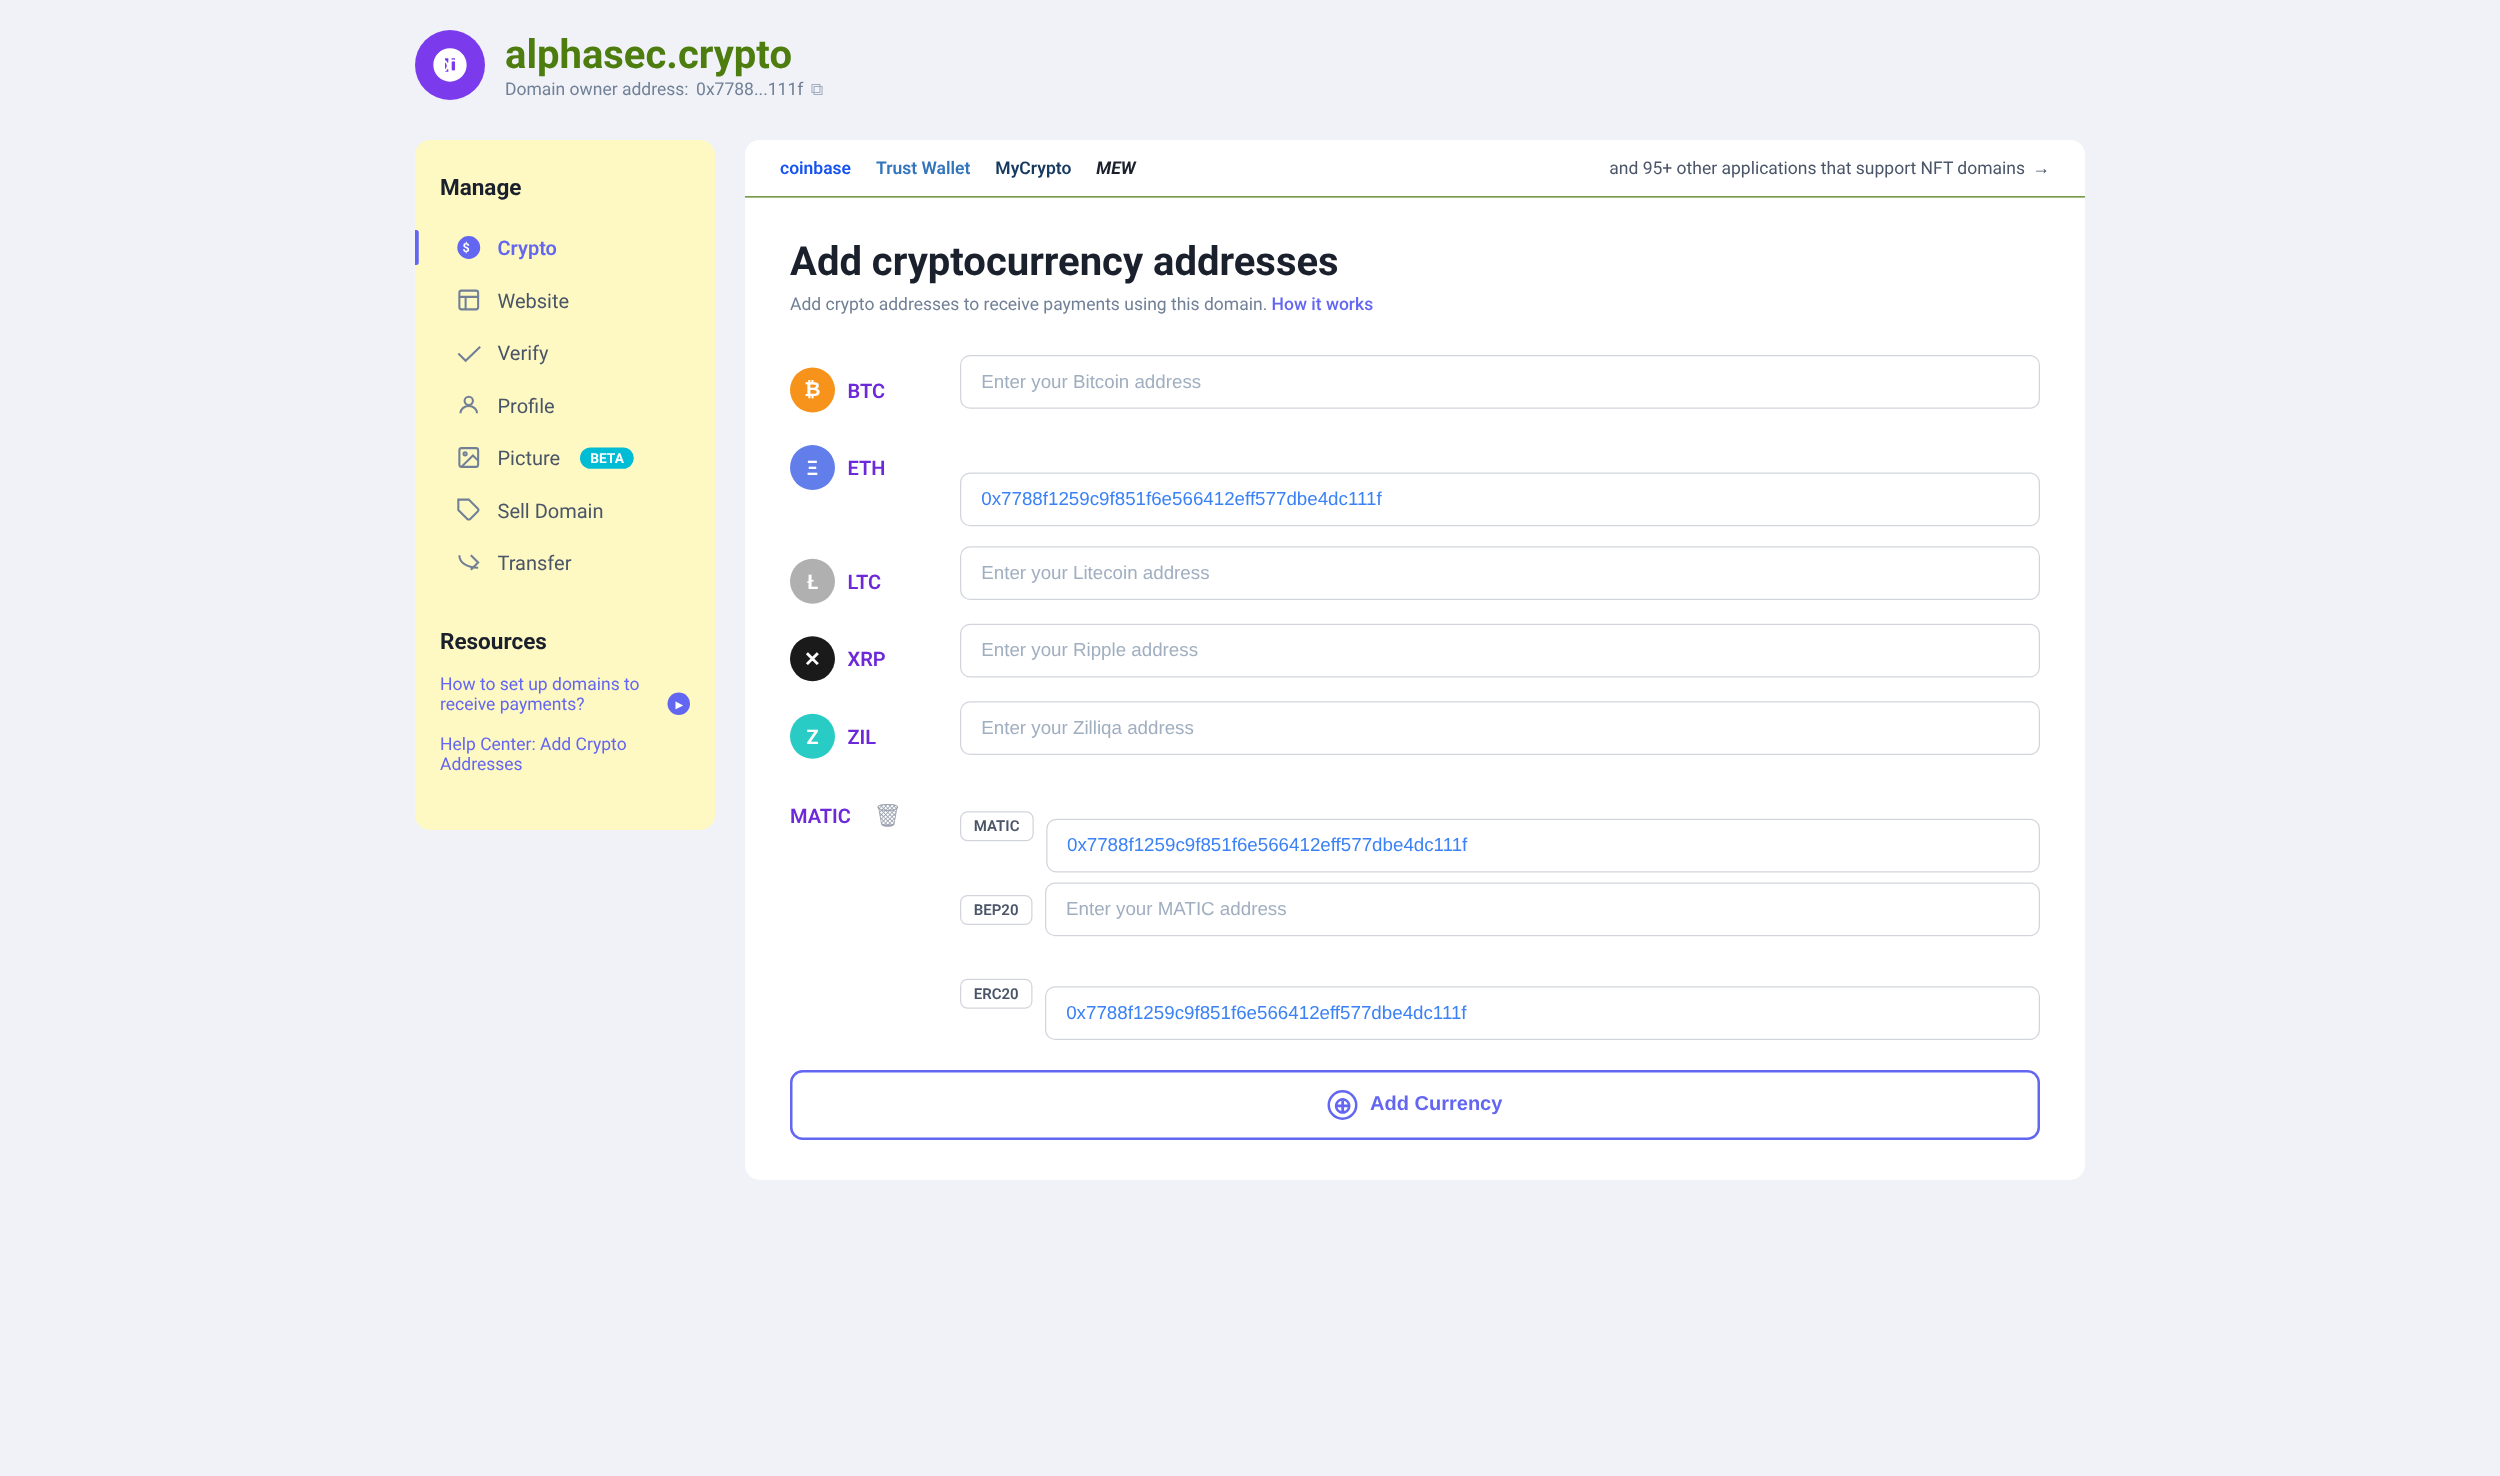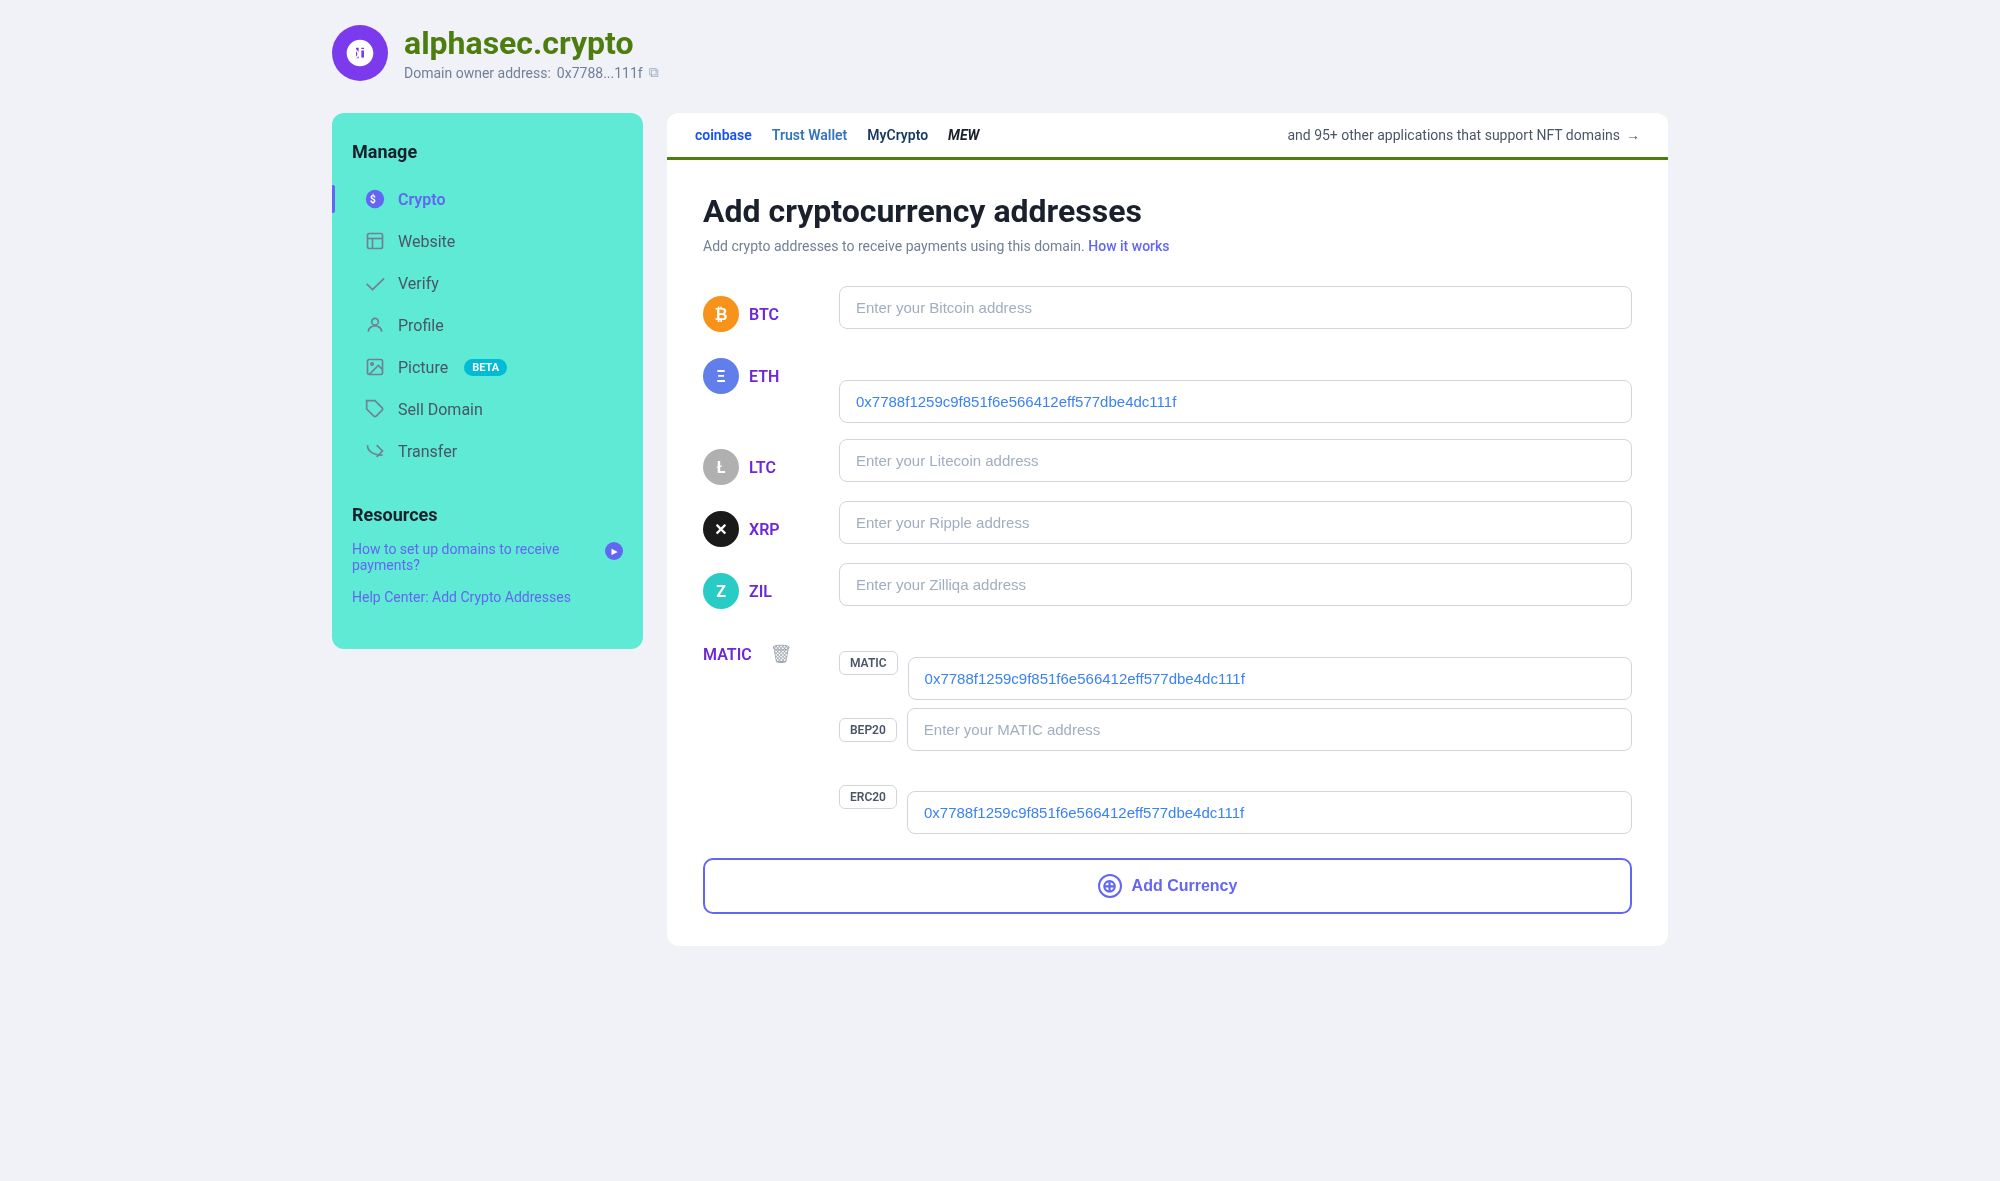--- a/index.html
+++ b/index.html
@@ -59,22 +59,22 @@
 
     
     .main-layout {
       display: flex;
       gap: 24px;
       align-items: flex-start;
     }
 
     
     .sidebar {
-      width: 311px;
-      background: #5eead4;
+      width: 240px;
+      background: #fef9c3;
       border-radius: 12px;
       padding: 28px 20px;
       flex-shrink: 0;
     }
     .sidebar-section-title {
       font-size: 18px;
       font-weight: 700;
       color: #1a202c;
       margin-bottom: 16px;
     }
@@ -126,21 +126,21 @@
       margin-left: 4px;
     }
     .resources-title {
       font-size: 18px;
       font-weight: 700;
       color: #1a202c;
       margin-bottom: 16px;
     }
     .resources-link {
       display: flex;
-      align-items: flex-start;
+      align-items: flex-end;
       gap: 6px;
       color: #6366f1;
       font-size: 14px;
       cursor: pointer;
       margin-bottom: 16px;
       text-decoration: none;
     }
     .play-icon {
       width: 18px;
       height: 18px;
@@ -165,21 +165,21 @@
       background: white;
       border-radius: 12px;
       overflow: hidden;
     }
 
     
     .app-bar {
       display: flex;
       align-items: center;
       padding: 14px 28px;
-      border-bottom: 3px solid #4d7c0f;
+      border-bottom: 1px solid #4d7c0f;
       gap: 20px;
       background: white;
     }
     .app-bar-item {
       font-size: 14px;
       color: #718096;
     }
     .app-bar-item.coinbase { color: #1652f0; font-weight: 600; }
     .app-bar-item.trust { color: #3375bb; font-weight: 600; }
     .app-bar-item.mycrypto { color: #163a5f; font-weight: 600; }

